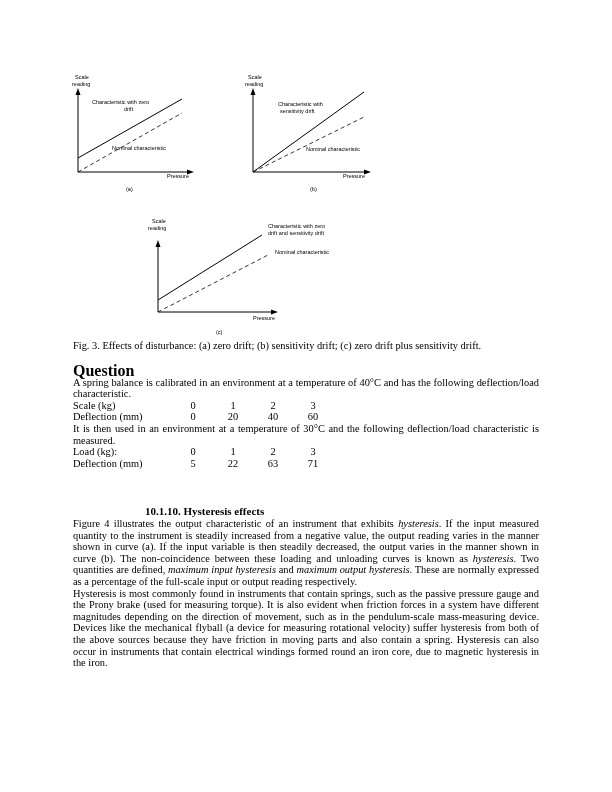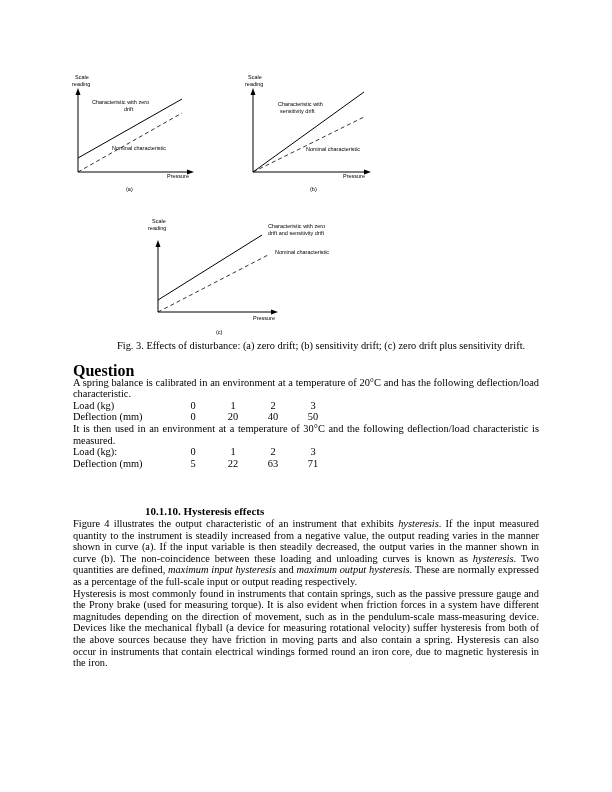--- a/index.html
+++ b/index.html
@@ -1,20 +1,20 @@
 <!DOCTYPE html>
 <html><head>
 <meta charset="utf-8">
 <style>
   html, body { margin:0; padding:0; background:#fff; }
   body { width:612px; height:792px; position:relative; overflow:hidden; font-family:"Liberation Serif", serif; color:#000; }
   .fig { position:absolute; }
   .fig svg { overflow:visible; }
   .sans { font-family:"Liberation Sans", sans-serif; }
-  .caption { position:absolute; left:73px; top:340px; font-size:10.4px;margin-left:44px; }
+  .caption { position:absolute; left:73px; top:340px; font-size:10.4px; }
   .block { position:absolute; left:73px; width:466px; font-size:10.4px; line-height:11.6px; }
   .heading { font-weight:bold; font-size:16px; }
   .justify { text-align:justify; }
   .row { display:flex; height:11.6px; }
   .row span { display:inline-block; }
   .c0 { width:100px; }
   .cv { width:40px; text-align:center; }
   .sub-h { position:absolute; left:145px; top:505px; font-weight:bold; font-size:11px; }
   p { margin:0; }
   i { font-style:italic;margin-top:36px; }
@@ -73,34 +73,34 @@
     <text class="sans" x="135" y="39" font-size="5.5">Nominal characteristic</text>
     <text class="sans" x="113" y="105" font-size="5.5">Pressure</text>
     <text class="sans" x="76" y="119" font-size="5.5">(c)</text>
   </svg>
 </div>
 
 <div class="caption">Fig. 3. Effects of disturbance: (a) zero drift; (b) sensitivity drift; (c) zero drift plus sensitivity drift.</div>
 
 <div class="block" style="top:365px;">
   <div class="heading">Question</div>
-  <p class="justify" style="text-align-last:left;">A spring balance is calibrated in an environment at a temperature of 20°C and has the following deflection/load characteristic.</p>
+  <p class="justify" style="text-align-last:left;">A spring balance is calibrated in an environment at a temperature of 40°C and has the following deflection/load characteristic.</p>
   <div class="row">
-    <span class="c0">Load (kg)</span>
+    <span class="c0">Scale (kg)</span>
     <span class="cv">0</span>
     <span class="cv">1</span>
     <span class="cv">2</span>
     <span class="cv">3</span>
   </div>
   <div class="row">
     <span class="c0">Deflection (mm)</span>
     <span class="cv">0</span>
     <span class="cv">20</span>
     <span class="cv">40</span>
-    <span class="cv">50</span>
+    <span class="cv">60</span>
   </div>
   <p class="justify">It is then used in an environment at a temperature of 30°C and the following deflection/load characteristic is measured.</p>
   <div class="row">
     <span class="c0">Load (kg):</span>
     <span class="cv">0</span>
     <span class="cv">1</span>
     <span class="cv">2</span>
     <span class="cv">3</span>
   </div>
   <div class="row">

